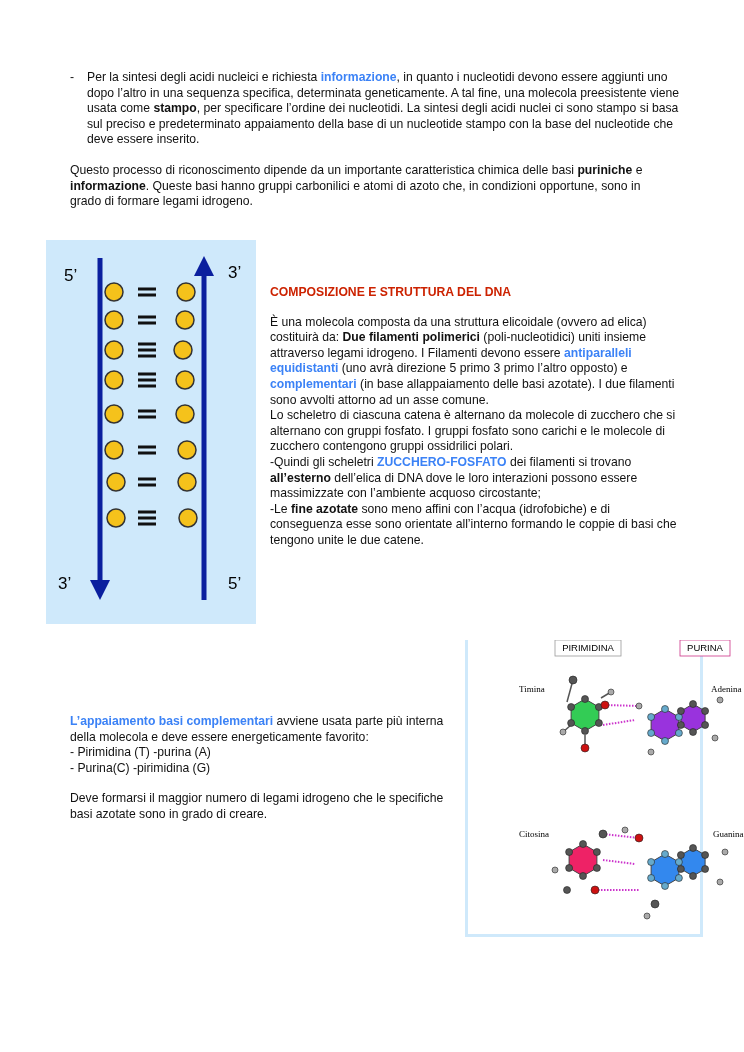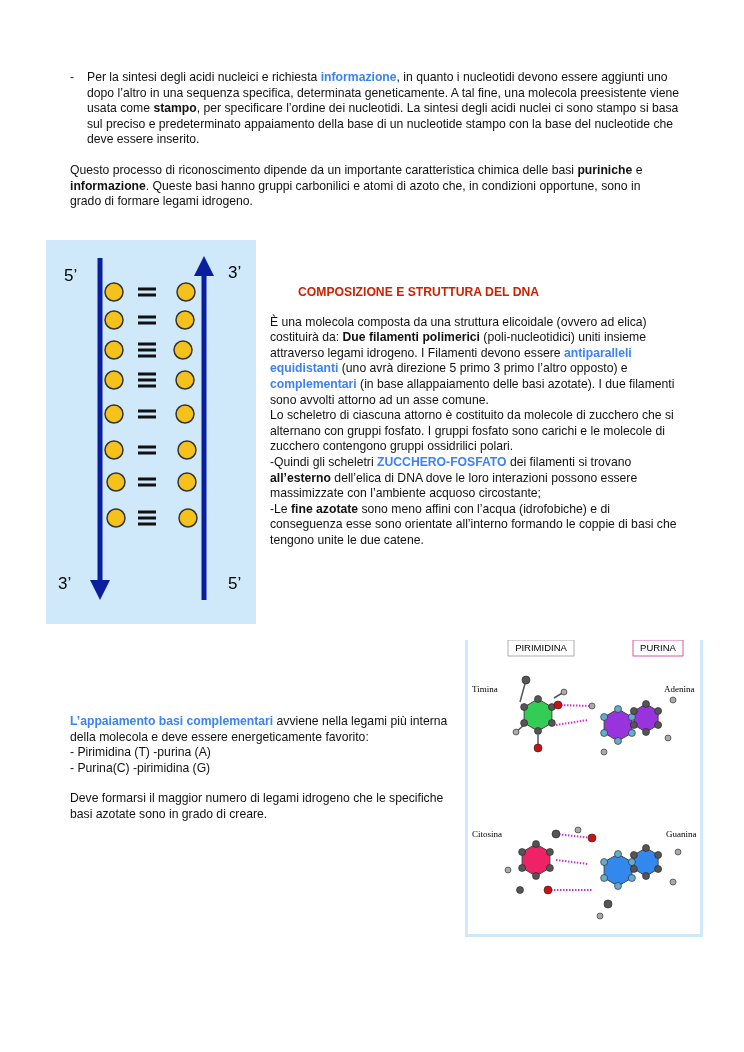--- a/index.html
+++ b/index.html
@@ -8,24 +8,24 @@
   .abs { position:absolute; }
   .red { color:#3b82f6; font-weight:bold; }
   .b { font-weight:bold;margin-top:8px; }
   p { margin:0; }
   #intro-bullet { left:70px; top:70px; width:610px; }
   #intro-bullet .dash { position:absolute; left:0; top:0; }
   #intro-bullet .txt { margin-left:17px; }
   #para2 { left:70px; top:163px; width:600px; }
   #dna-panel { left:46px; top:240px; width:210px; height:384px; background:#cfe9fb; }
   #dna-text { left:270px; top:285px; width:410px; }
-  #dna-text .title { color:#cc2200; font-weight:bold; margin-bottom:14px;margin-left:28px; }
+  #dna-text .title { color:#cc2200; font-weight:bold; margin-bottom:14px; }
   #pair-text { left:70px; top:714px; width:390px; }
   #mol-panel { left:465px; top:640px; width:238px; height:297px; background:#ffffff;
-               border:3px solid #cfe9fb; border-top:none; box-sizing:border-box; }
+               border:3px solid #cfe9fb; border-top:none; box-sizing:border-box;padding-left:47px; }
 </style>
 </head>
 <body>
 
 <div id="intro-bullet" class="abs">
   <span class="dash">-</span>
   <p class="txt"><span>Per la sintesi degli acidi nucleici e richiesta </span><span class="red">informazione</span><span>, in quanto i nucleotidi devono essere aggiunti uno dopo l’altro in una sequenza specifica, determinata geneticamente. A tal fine, una molecola preesistente viene usata come </span><span class="b">stampo</span><span>, per specificare l’ordine dei nucleotidi. La sintesi degli acidi nuclei ci sono stampo si basa sul preciso e predeterminato appaiamento della base di un nucleotide stampo con la base del nucleotide che deve essere inserito.</span></p>
 </div>
 
 <p id="para2" class="abs"><span>Questo processo di riconoscimento dipende da un importante caratteristica chimica delle basi </span><span class="b">puriniche</span><span> e </span><span class="b">informazione</span><span>. Queste basi hanno gruppi carbonilici e atomi di azoto che, in condizioni opportune, sono in grado di formare legami idrogeno.</span></p>
@@ -80,28 +80,28 @@
         <rect x="92" y="276.5" width="18" height="3" fill="#111111"></rect>
         <rect x="92" y="282.5" width="18" height="3" fill="#111111"></rect>
       </g>
   </svg>
 </div>
 
 <div id="dna-text" class="abs">
   <p class="title">COMPOSIZIONE E STRUTTURA DEL DNA</p>
   <div id="dna-paras">
       <p><span>È una molecola composta da una struttura elicoidale (ovvero ad elica) costituirà da: </span><span class="b">Due filamenti polimerici</span><span> (poli-nucleotidici) uniti insieme attraverso legami idrogeno. I Filamenti devono essere </span><span class="red">antiparalleli equidistanti</span><span> (uno avrà direzione 5 primo 3 primo l’altro opposto) e  </span><span class="red">complementari</span><span> (in base allappaiamento delle basi azotate). I due filamenti sono avvolti attorno ad un asse comune.</span></p>
-      <p><span>Lo scheletro di ciascuna attorno è costituito da molecole di zucchero che si alternano con gruppi fosfato. I gruppi fosfato sono carichi e le molecole di zucchero contengono gruppi ossidrilici polari.</span></p>
+      <p><span>Lo scheletro di ciascuna catena è alternano da molecole di zucchero che si alternano con gruppi fosfato. I gruppi fosfato sono carichi e le molecole di zucchero contengono gruppi ossidrilici polari.</span></p>
       <p><span>-Quindi gli scheletri </span><span class="red">ZUCCHERO-FOSFATO</span><span> dei filamenti si trovano </span><span class="b">all’esterno</span><span> dell’elica di DNA dove le loro interazioni possono essere massimizzate con l’ambiente acquoso circostante;</span></p>
       <p><span>-Le </span><span class="b">fine azotate</span><span> sono meno affini con l’acqua (idrofobiche) e di conseguenza esse sono orientate all’interno formando le coppie di basi che tengono unite le due catene.</span></p>
     </div>
 </div>
 
 <div id="pair-text" class="abs">
-  <p><span class="red">L’appaiamento basi complementari</span><span> avviene nella legami più interna della molecola e deve essere energeticamente favorito:</span></p>
+  <p><span class="red">L’appaiamento basi complementari</span><span> avviene usata parte più interna della molecola e deve essere energeticamente favorito:</span></p>
   <div id="pair-list">
       <p>-  Pirimidina (T) -purina (A)</p>
       <p>-  Purina(C) -pirimidina (G)</p>
     </div>
   <p style="margin-top:15px">Deve formarsi il maggior numero di legami idrogeno che le specifiche basi azotate sono in grado di creare.</p>
 </div>
 
 <div id="mol-panel" class="abs">
   <svg width="238" height="297" viewBox="0 0 238 297">
     <rect x="40" y="0" width="66" height="16" fill="#fff" stroke="#999" stroke-width="0.8"></rect>

